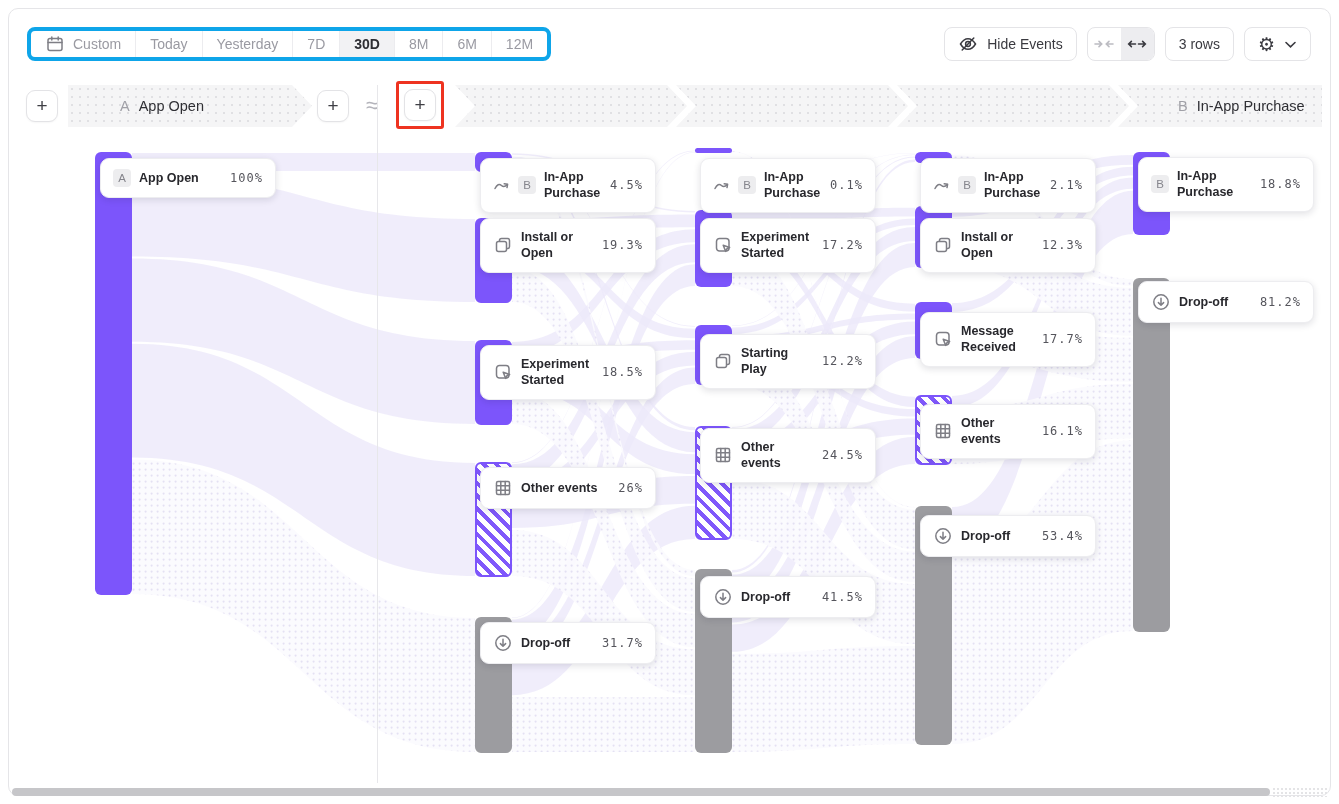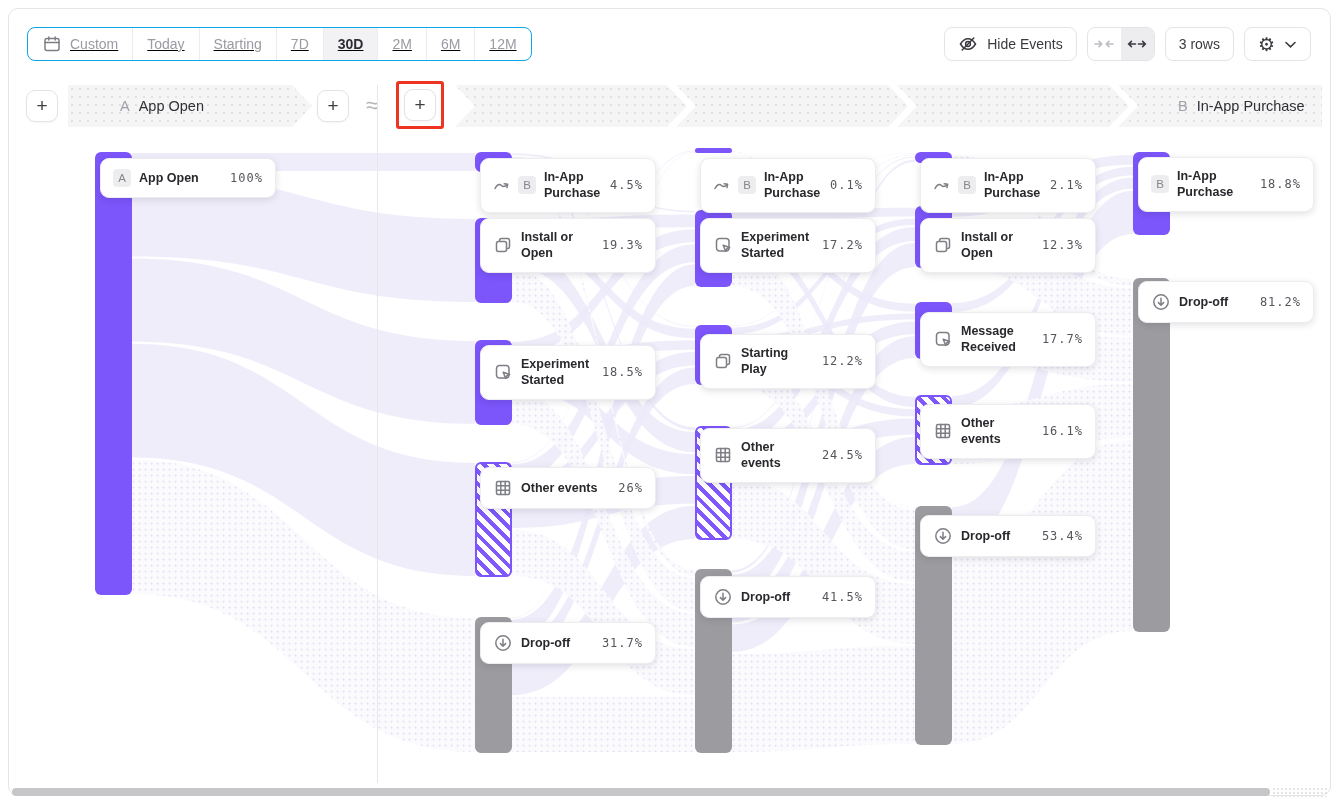--- a/index.html
+++ b/index.html
@@ -2,21 +2,21 @@
 <html><head>
 <meta charset="utf-8">
 <style>
   * { box-sizing: border-box; margin: 0; padding: 0; }
   html,body { width:1339px; height:804px; background:#fff; font-family:"Liberation Sans",sans-serif; overflow:hidden; }
   .stage { position:relative; width:1339px; height:804px; background:#fff; }
   .panel { position:absolute; left:8px; top:8px; width:1323px; height:788px; border:1px solid #e5e5e8; border-radius:10px; background:#fff; }
 
   
   .dateranges { position:absolute; left:27px; top:27px; height:34px; display:flex; align-items:stretch;
-    border:1px solid #0ea5e9; border-radius:8px; background:#fff; overflow:hidden;text-decoration:underline; }
+    border:4px solid #0ea5e9; border-radius:8px; background:#fff; overflow:hidden; }
   .dr-item { display:flex; align-items:center; gap:8px; padding:0 14px; font-size:14px; color:#9a9aa2;
     border-right:1px solid #ececef; cursor:pointer; white-space:nowrap; }
   .dr-item:last-child { border-right:none; }
   .dr-item.selected { background:#f2f2f4; color:#2e2e33; font-weight:bold; }
 
   .right-tools { position:absolute; right:28px; top:27px; display:flex; gap:10px; align-items:center;padding-left:44px; }
   .tbtn { height:34px; border:1px solid #e4e4e7; border-radius:8px; background:#fff; display:flex;
     align-items:center; gap:9px; padding:0 13px; font-size:14px; color:#3a3a40; cursor:pointer; white-space:nowrap; }
   .seg { height:34px; border:1px solid #e4e4e7; border-radius:8px; background:#fff; display:flex; overflow:hidden; }
   .seg-cell { width:33px; display:flex; align-items:center; justify-content:center; cursor:pointer; }
@@ -147,30 +147,30 @@
             <rect x="3" y="4.5" width="14" height="12" rx="2"></rect>
             <path d="M3 8.5 H17 M6.8 3 V6 M13.2 3 V6"></path>
           </svg>
         </span>
         <span>Custom</span>
       </div>
       <div class="dr-item">
         <span>Today</span>
       </div>
       <div class="dr-item">
-        <span>Starting</span>
+        <span>Yesterday</span>
       </div>
       <div class="dr-item">
         <span>7D</span>
       </div>
       <div class="dr-item selected">
         <span>30D</span>
       </div>
       <div class="dr-item">
-        <span>2M</span>
+        <span>8M</span>
       </div>
       <div class="dr-item">
         <span>6M</span>
       </div>
       <div class="dr-item">
         <span>12M</span>
       </div>
     </div>
 
   <div class="right-tools">

